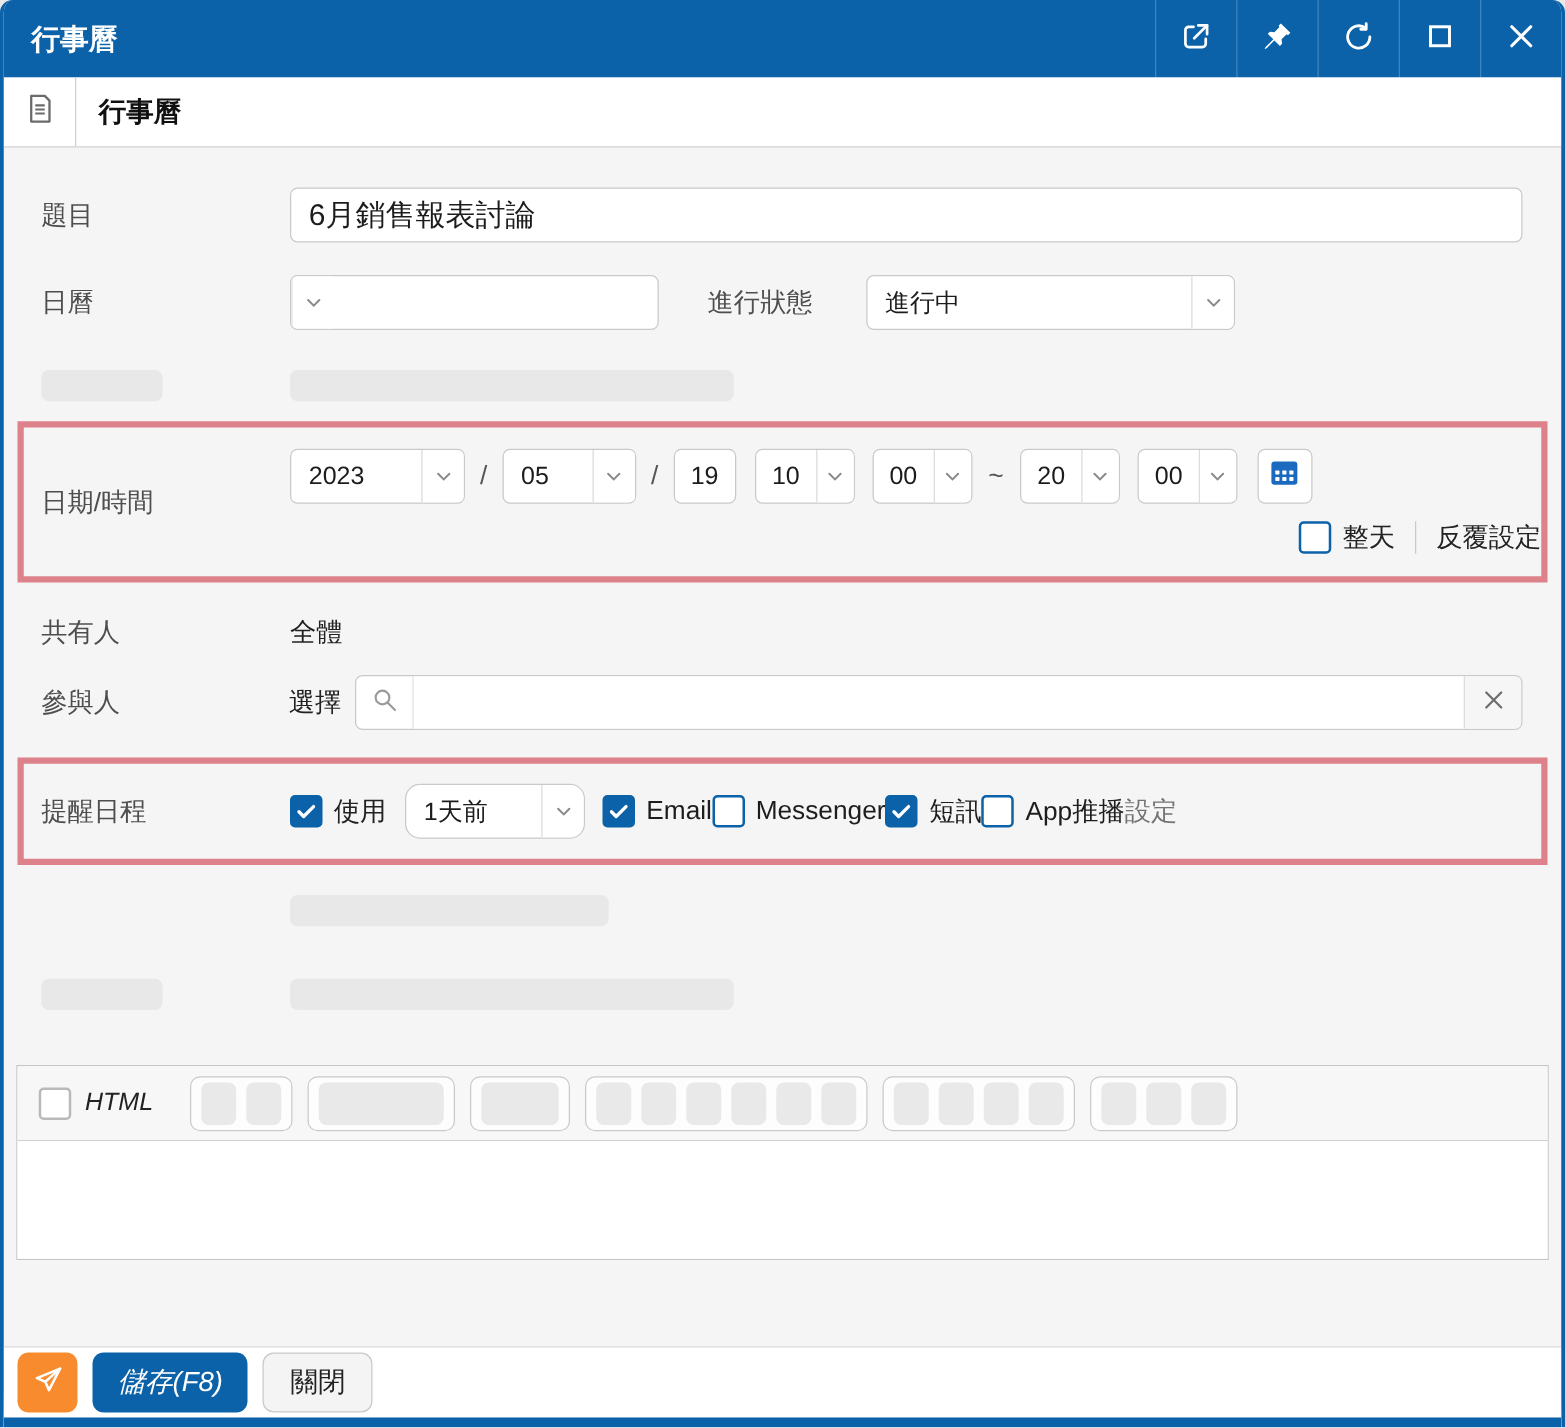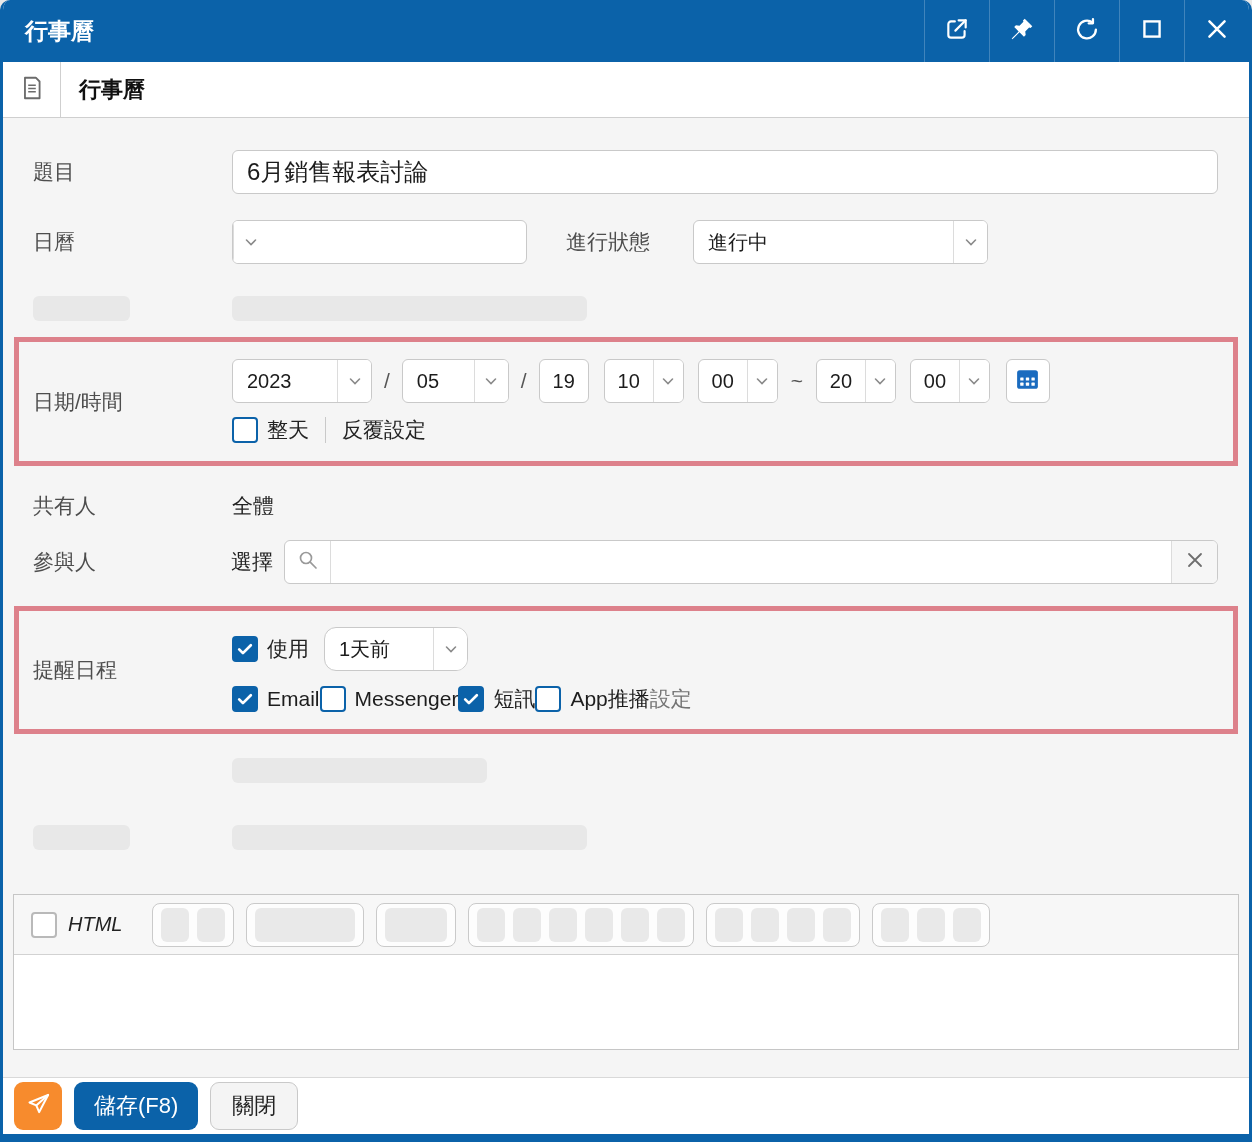--- a/index.html
+++ b/index.html
@@ -75,21 +75,21 @@
   .tsq{ width:28px; height:34px; background:#e9e9e9; border-radius:6px; }
   .tbar{ height:34px; background:#e9e9e9; border-radius:6px; }
   .ed-body{ height:94px; background:#fff; }
   
   .footer{ height:57px; background:#fff; border-top:1px solid #d9d9d9;
     display:flex; align-items:center; padding-left:11px; gap:12px; flex-shrink:0; }
   .send-btn{ width:48px; height:48px; background:#f78b2d; border:none; border-radius:9px;
     display:flex; align-items:center; justify-content:center; cursor:pointer; }
   .send-btn svg{ width:27px; height:27px; }
   .save-btn{ height:48px; padding:0 20px; background:#0b62a9; color:#fff; border:none; border-radius:9px;
-    font-size:22px; font-family:inherit; cursor:pointer; }
+    font-size:22px; font-family:inherit; cursor:pointer;font-style:italic; }
   .close-btn{ height:48px; padding:0 21px; background:#f4f4f4; color:#222; border:1px solid #c9c9c9;
     border-radius:9px; font-size:22px; font-family:inherit; cursor:pointer; }
   .bottom-strip{ height:8px; background:#0b62a9; flex-shrink:0; }
   .mt26{ margin-top:26px; } .mt32{ margin-top:32px; } .mt16{ margin-top:16px; }
   .mt20{ margin-top:20px; } .mt22{ margin-top:22px; } .mt24{ margin-top:24px; }
   .mt42{ margin-top:42px; } .mt44{ margin-top:44px; }
 </style>
 </head>
 <body>
 
@@ -233,21 +233,21 @@
                     <rect x="3" y="4" width="20" height="18" rx="2.5" fill="#1a6bbf"></rect>
                     <rect x="6" y="11" width="3.2" height="3" fill="#fff" rx="0.5"></rect>
                     <rect x="11.4" y="11" width="3.2" height="3" fill="#fff" rx="0.5"></rect>
                     <rect x="16.8" y="11" width="3.2" height="3" fill="#fff" rx="0.5"></rect>
                     <rect x="6" y="16" width="3.2" height="3" fill="#fff" rx="0.5"></rect>
                     <rect x="11.4" y="16" width="3.2" height="3" fill="#fff" rx="0.5"></rect>
                     <rect x="16.8" y="16" width="3.2" height="3" fill="#fff" rx="0.5"></rect>
                   </svg></span>
             </div>
           </div>
-          <div style="display:flex; align-items:center;">
+          <div style="display:flex; align-items:center;justify-content:flex-end;">
             <span class="cb"></span>
             <span class="plain-text" style="margin-left:9px;">整天</span>
             <span class="vdiv"></span>
             <span class="plain-text">反覆設定</span>
           </div>
         </div>
       </div>
     </div>
 
     <div class="frow mt26">
@@ -270,21 +270,21 @@
           <span><svg viewBox="0 0 20 20" fill="none" stroke="#6e6e6e" stroke-width="1.8" stroke-linecap="round">
                 <path d="M4 4l12 12M16 4L4 16"></path>
               </svg></span>
         </div>
       </div>
     </div>
 
     <div class="redbox mt22" style="padding:16px 0 16px 14px;">
       <div style="display:flex; align-items:center;">
         <div class="flabel">提醒日程</div>
-        <div style="flex:1; display:flex; flex-direction:column; gap:14px;">
+        <div style="flex:1; display:flex; flex-direction:row; gap:14px;">
           <div style="display:flex; align-items:center;">
             <span class="cb checked">
                 <svg viewBox="0 0 24 24" fill="none" stroke="#fff" stroke-width="3.2" stroke-linecap="round" stroke-linejoin="round">
                   <path d="M5 12.5l4.5 4.5L19 7.5"></path>
                 </svg>
               </span>
             <span class="plain-text" style="margin-left:9px;">使用</span>
             <div class="select" style="width:144px; margin-left:15px;border-radius:12px;">
               <span class="val">1天前</span>
               <span class="chev">

